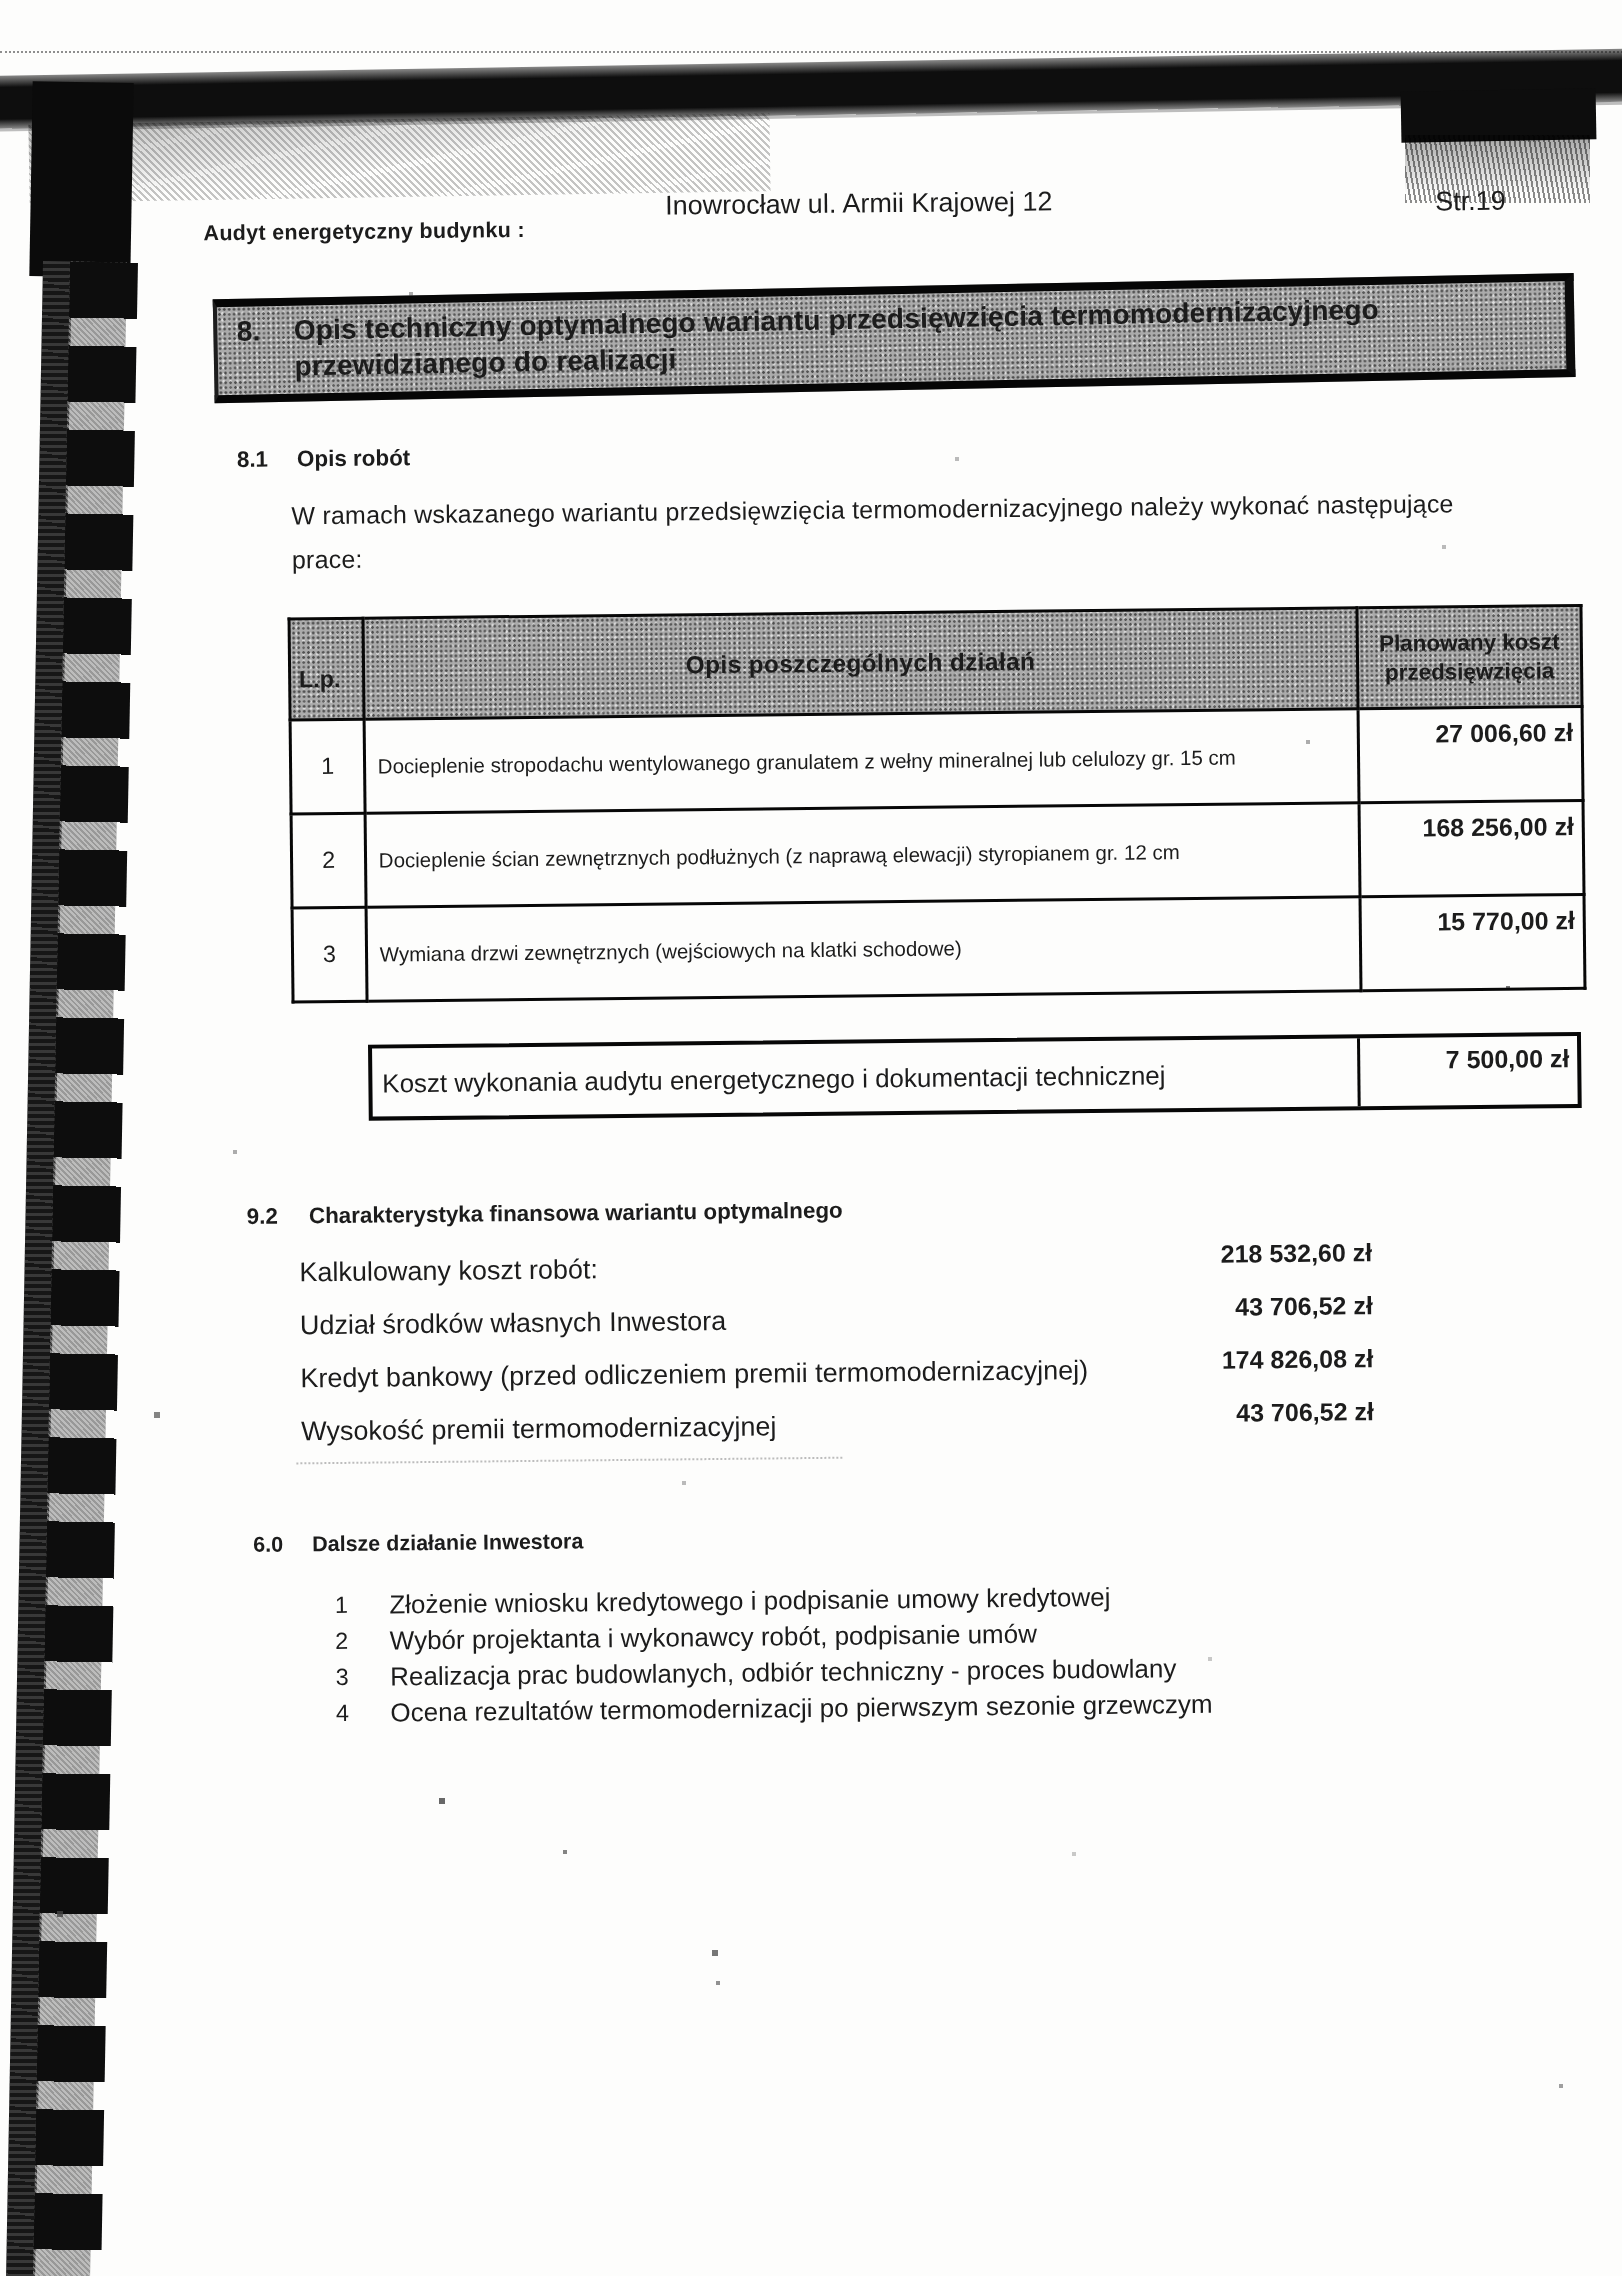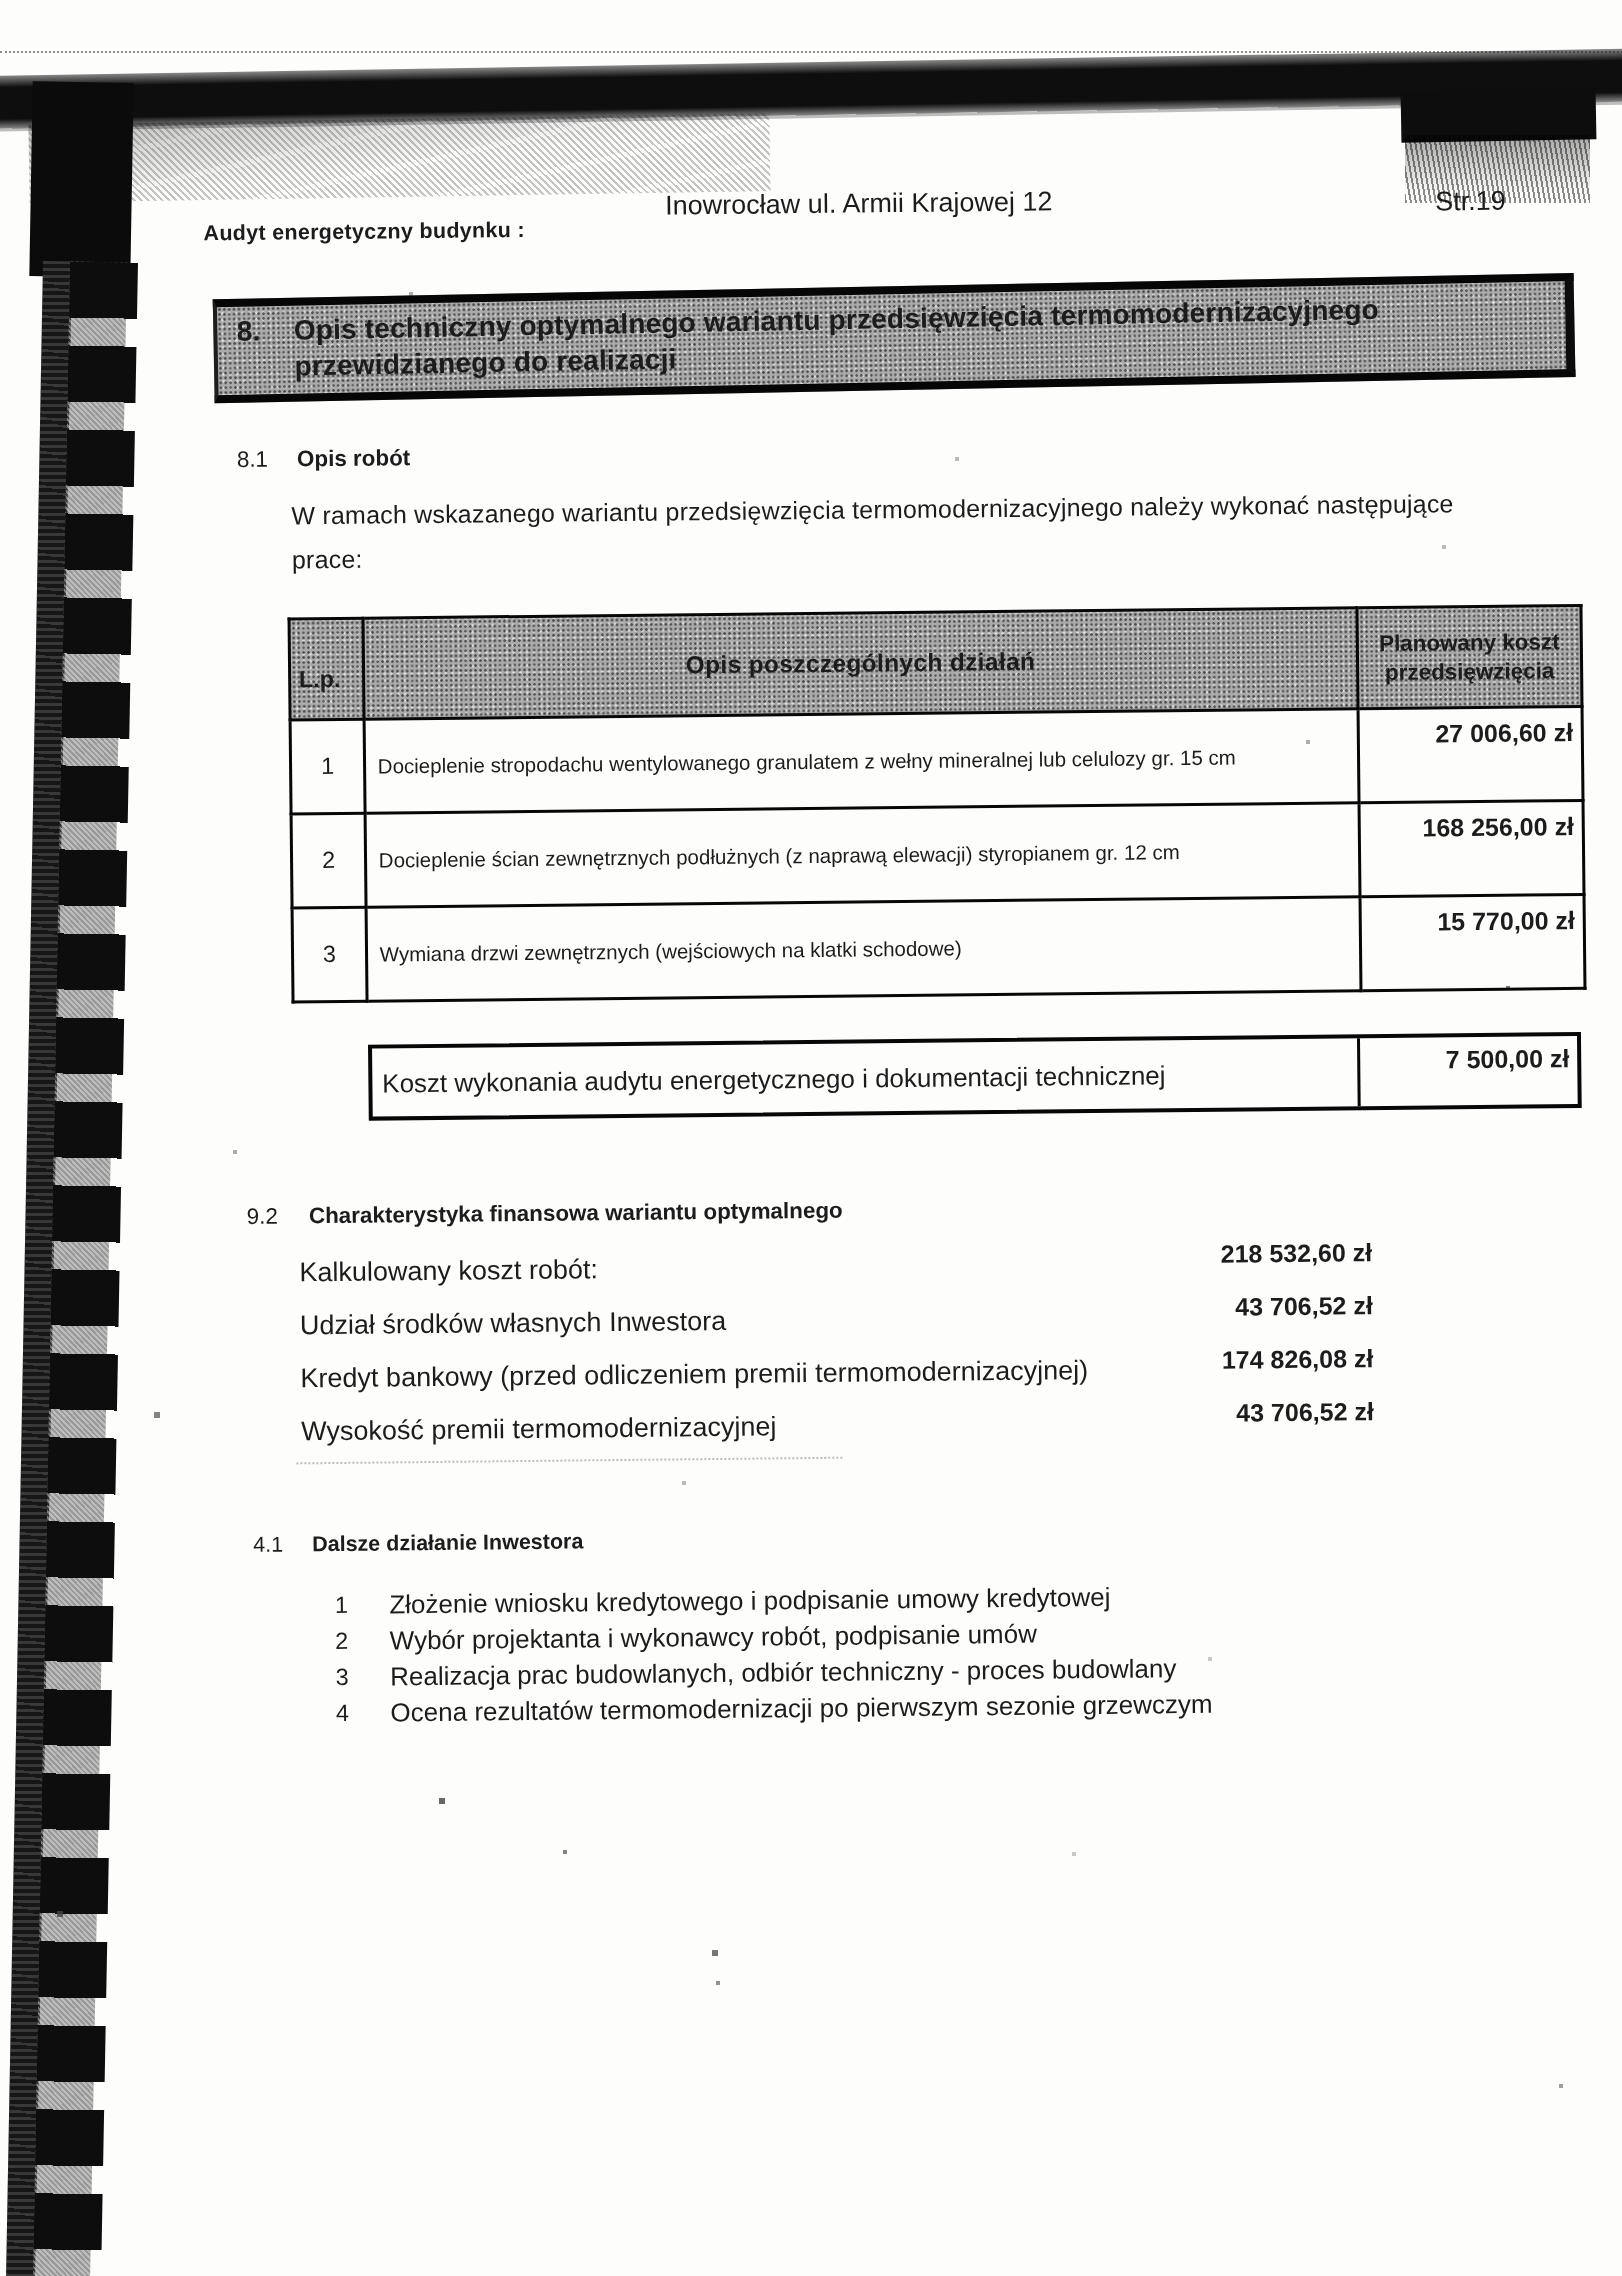--- a/index.html
+++ b/index.html
@@ -93,21 +93,21 @@
     left:222px;top:293px;width:1361px;box-sizing:border-box;
     border-top:8.8px solid #060606;border-bottom:8.8px solid #060606;
     border-left:4.9px solid #1d1d1d;border-right:9.8px solid #0c0c0c;
     padding:6.8px 9.8px 8.8px 19.5px;
     transform:rotate(-0.5deg);transform-origin:left center;
     font-size:28px;font-weight:bold;letter-spacing:0.2px;line-height:36px;
   }
   .banner .row1{display:flex;}
   .banner .num{width:57px;flex:0 0 57px;}
   .banner .row2{margin-left:57px;}
-  .h-num{font-weight:normal;}
+  .h-num{font-weight:bold;}
   .sec-head{font-weight:bold;}
   .sec81{left:244px;top:441px;font-size:22.4px;}
   .sec81 .t{margin-left:29px;}
   .para{left:298px;top:488px;font-size:25px;line-height:44px;letter-spacing:0.2px;}
   
   .works{left:293px;top:612px;width:1292px;border-collapse:collapse;table-layout:fixed;}
   .works td,.works th{border:3.9px solid #070707;box-sizing:border-box;}
   .works th{height:101px;font-weight:bold;vertical-align:middle;}
   .works .th-lp{font-size:23.4px;text-align:left;padding-left:7.8px;vertical-align:bottom;padding-bottom:25px;}
   .works .th-desc{font-size:24.4px;text-align:center;letter-spacing:0.4px;}
@@ -230,21 +230,21 @@
       <span class="v">174 826,08 zł</span>
     </div>
     <div class="frow">
       <span>Wysokość premii termomodernizacyjnej</span>
       <span class="v">43 706,52 zł</span>
     </div>
   </div>
   <div class="abs dotline2"></div>
 
   <div class="abs sec83 sec-head">
-    <span class="h-num">4.1</span><span class="t">Dalsze działanie Inwestora</span>
+    <span class="h-num">6.0</span><span class="t">Dalsze działanie Inwestora</span>
   </div>
   <div class="abs steps">
     <div class="srow">
       <span class="n">1</span>
       <span class="x">Złożenie wniosku kredytowego i podpisanie umowy kredytowej</span>
     </div>
     <div class="srow">
       <span class="n">2</span>
       <span class="x">Wybór projektanta i wykonawcy robót, podpisanie umów</span>
     </div>

